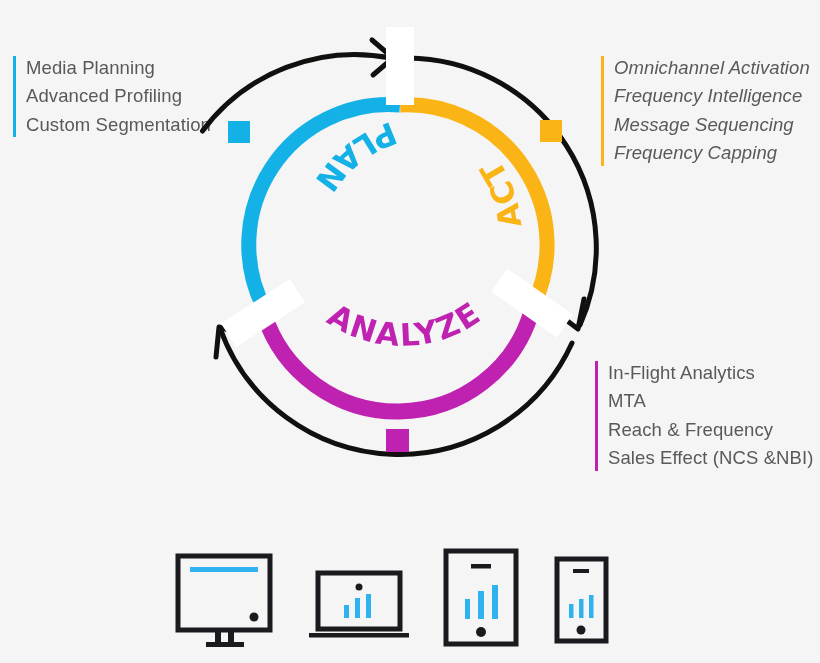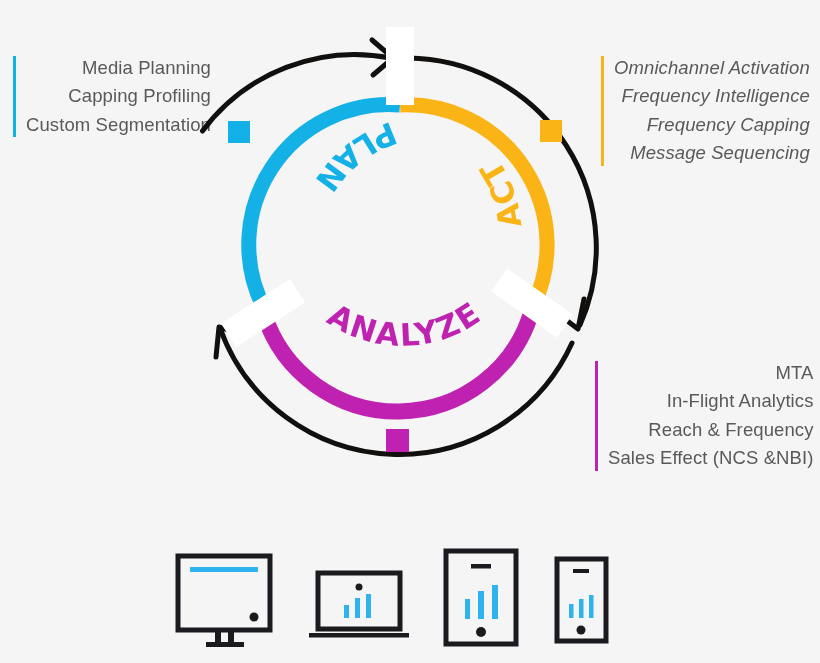--- a/index.html
+++ b/index.html
@@ -18,21 +18,20 @@
     position: absolute;
     left: 0; top: 0;
     width: 820px;
     height: 663px;
   }
 
   
   .textblock {
     position: absolute;
     padding-left: 13px;
-    text-align: right;
   }
   .textblock .accent {
     position: absolute;
     left: 0;
     top: 2px;
     bottom: 2px;
     width: 3px;
     border-radius: 0;
   }
   .textblock .line {
@@ -75,36 +74,36 @@
   #devices svg { display: block; overflow: visible; }
 </style>
 </head>
 <body>
 
 <div id="stage">
 
   <div class="textblock" id="block-plan">
     <div class="accent" style="background:#14b1e7"></div>
     <div class="line">Media Planning</div>
-    <div class="line">Capping Profiling</div>
+    <div class="line">Advanced Profiling</div>
     <div class="line">Custom Segmentation</div>
   </div>
 
   <div class="textblock" id="block-act">
     <div class="accent" style="background:#fbb415"></div>
     <div class="line">Omnichannel Activation</div>
     <div class="line">Frequency Intelligence</div>
+    <div class="line">Message Sequencing</div>
     <div class="line">Frequency Capping</div>
-    <div class="line">Message Sequencing</div>
   </div>
 
   <div class="textblock" id="block-analyze">
     <div class="accent" style="background:#bf22b0"></div>
+    <div class="line">In-Flight Analytics</div>
     <div class="line">MTA</div>
-    <div class="line">In-Flight Analytics</div>
     <div class="line">Reach &amp; Frequency</div>
     <div class="line">Sales Effect (NCS &amp;NBI)</div>
   </div>
 
   <div id="wheel">
     <svg width="440" height="450" viewBox="0 0 440 450" xmlns="http://www.w3.org/2000/svg">
       <defs>
 
         <path id="pathPlan" d="M 275.5 93.5 A 135 135 0 0 0 115.5 220" fill="none"></path>
         <path id="pathAct" d="M 333 256 A 135 135 0 0 0 276 94" fill="none"></path>

